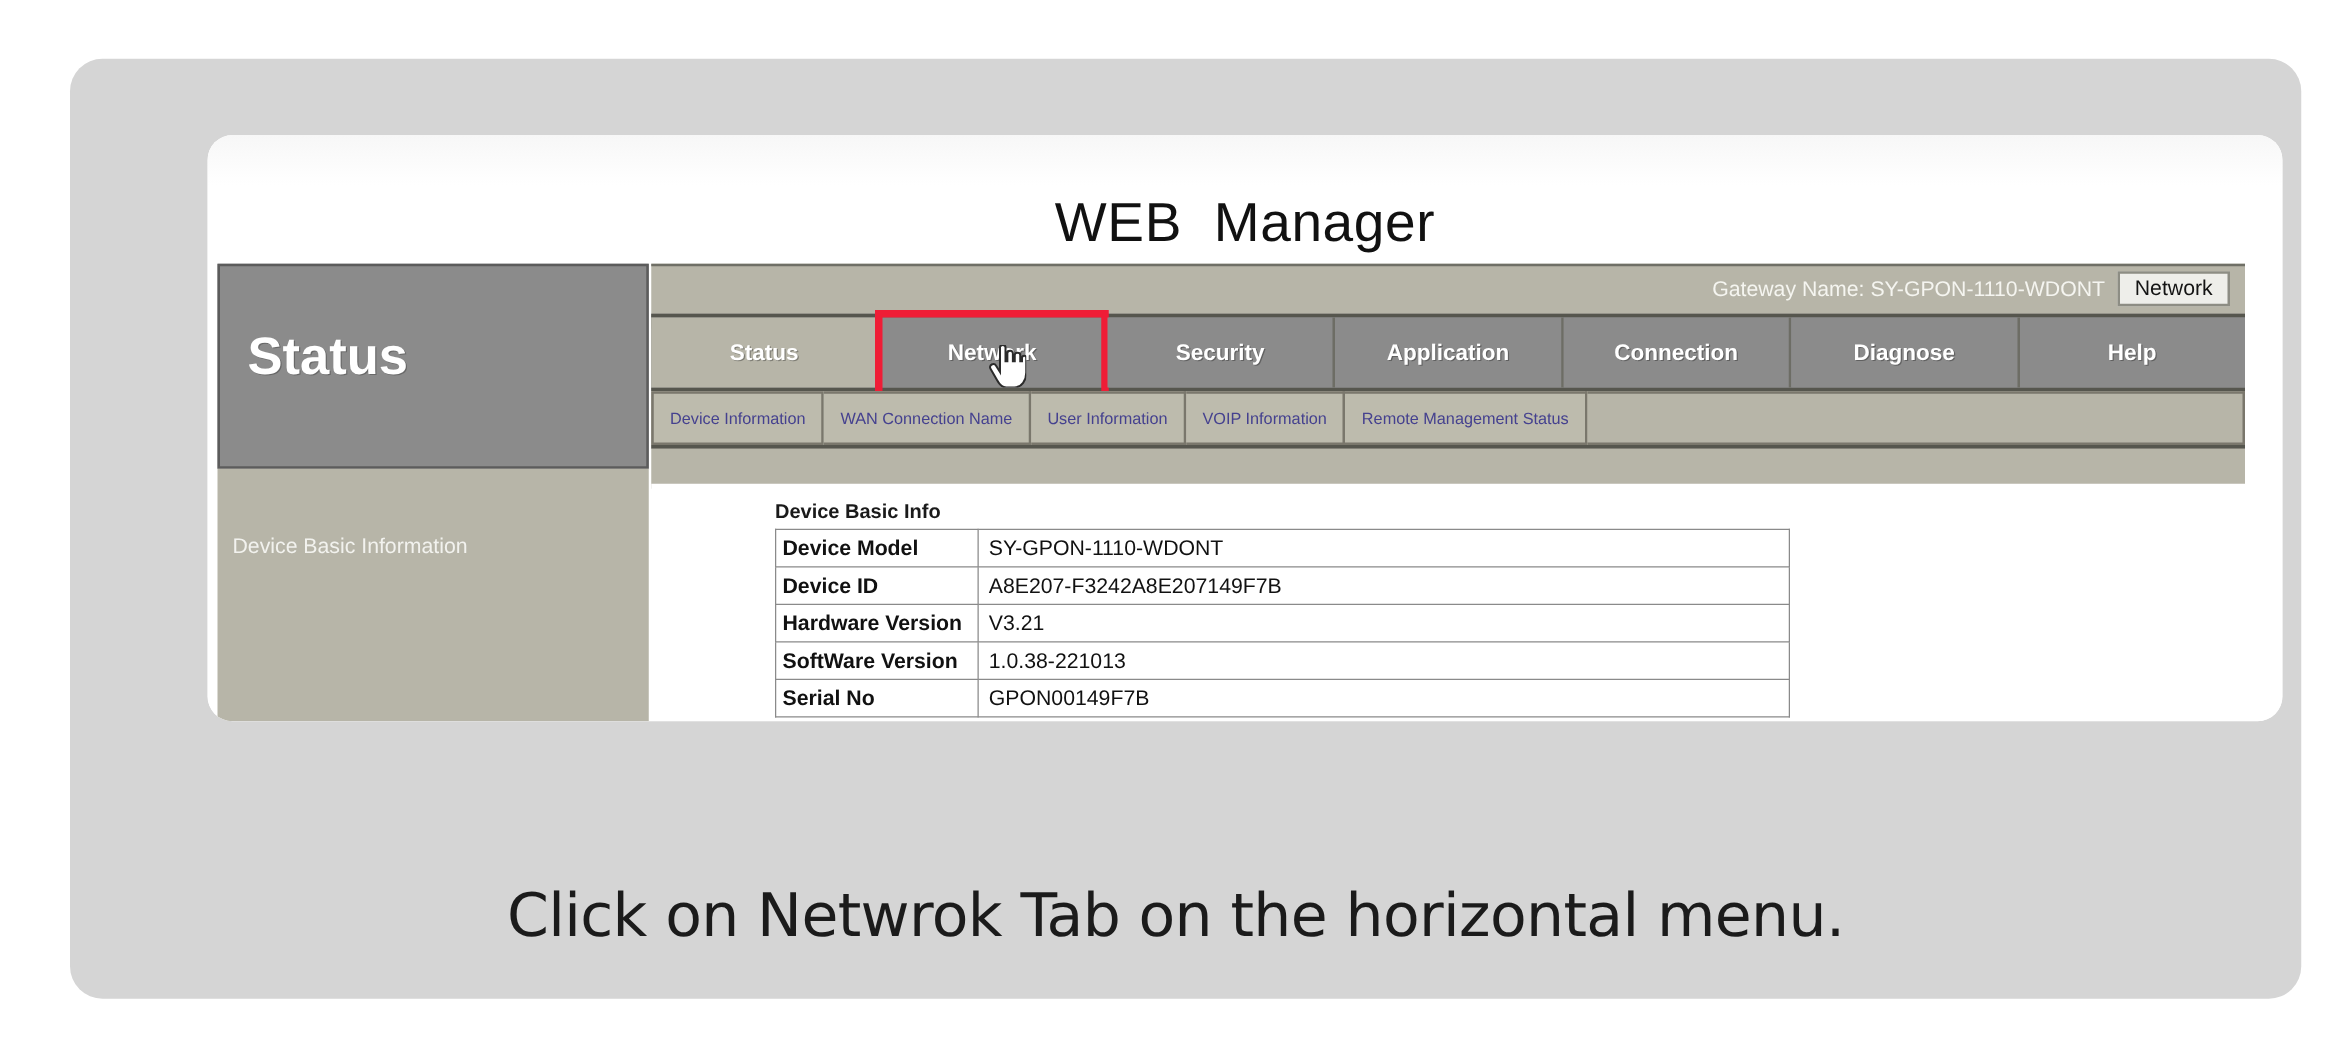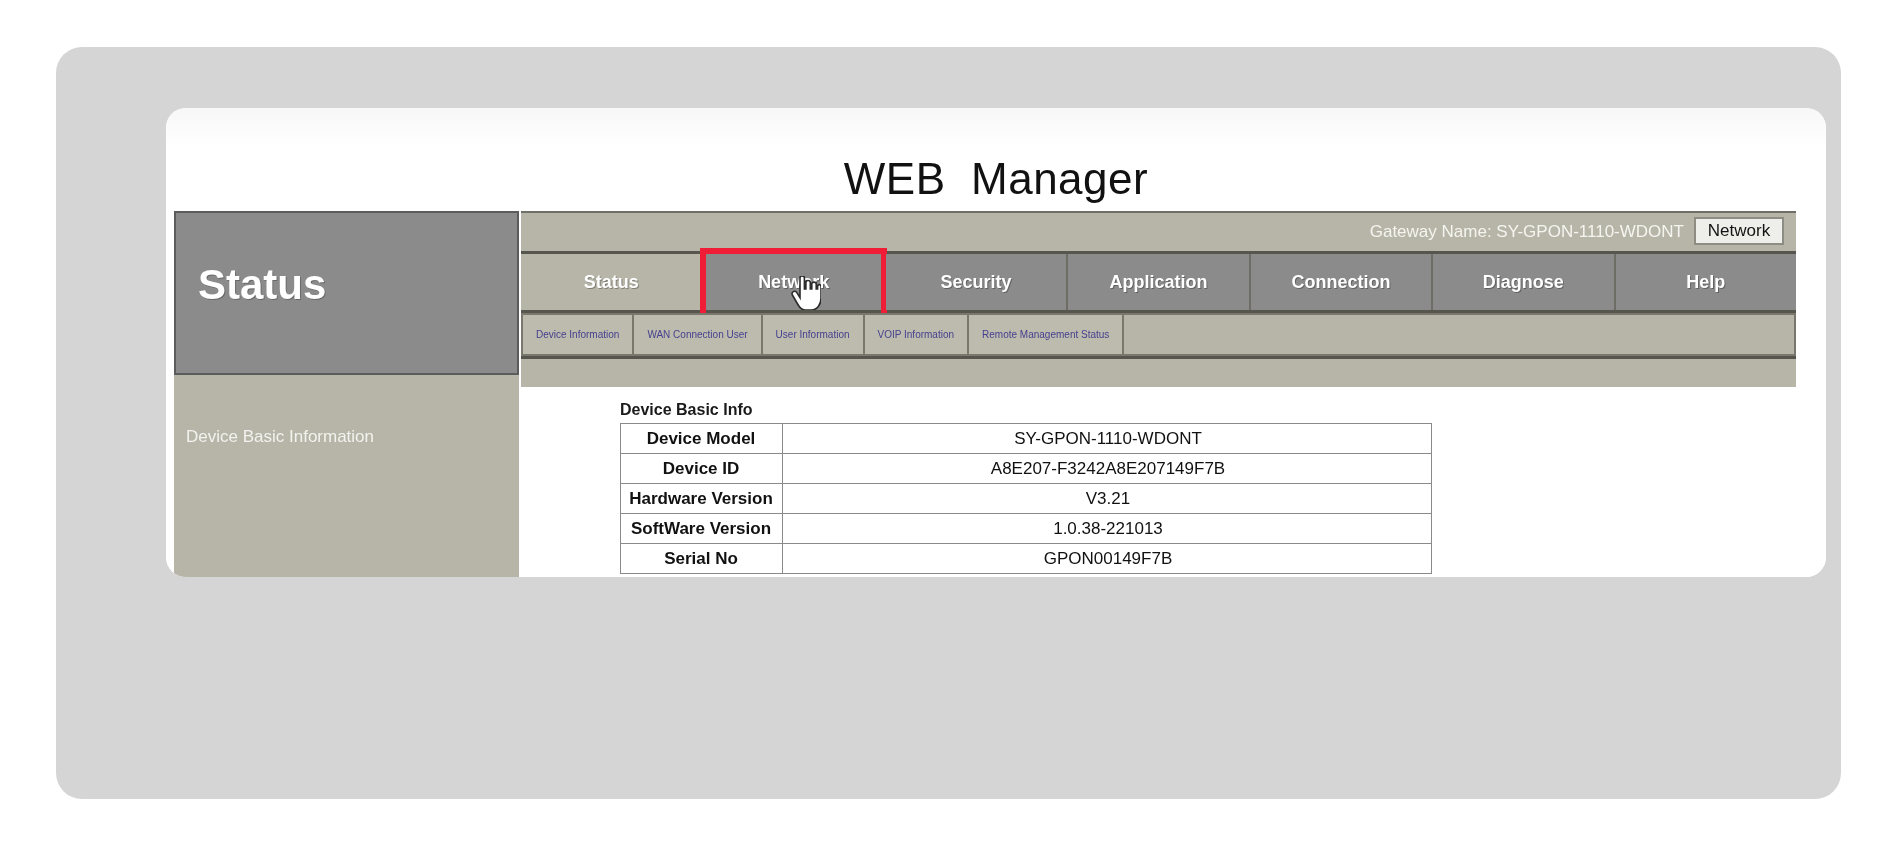--- a/index.html
+++ b/index.html
@@ -215,21 +215,21 @@
     display: flex;
     background: #b7b5a8;
     border-bottom: 3px solid #56564e;
     box-sizing: border-box;
   }
   .submenu-item {
     display: flex;
     align-items: center;
     justify-content: center;
     padding: 0 13px;
-    font-size: 10px;
+    font-size: 13px;
     color: #45418f;
     background: #bdbbad;
     border: 2px solid #7a776c;
     border-left: none;
     box-sizing: border-box;
     white-space: nowrap;
     cursor: pointer;
   }
   .submenu-item:first-child { border-left: 2px solid #7a776c; }
   #submenu-filler {
@@ -273,21 +273,20 @@
   
   #device-info-table {
     position: absolute;
     left: 99px;
     top: 36px;
     width: 812px;
     border-collapse: collapse;
     font-size: 17px;
     color: #111111;
     background: #ffffff;
-    text-align: center;
   }
   #device-info-table td {
     border: 1px solid #8a8a8a;
     height: 30px;
     padding: 0 6px;
     box-sizing: border-box;
     white-space: nowrap;
   }
   #device-info-table td.label-cell {
     width: 162px;
@@ -360,21 +359,21 @@
               <div class="main-tab">
                 <span>Diagnose</span>
               </div>
               <div class="main-tab">
                 <span>Help</span>
               </div>
             </div>
 
           <div id="submenu-row">
             <div class="submenu-item">Device Information</div>
-              <div class="submenu-item">WAN Connection User</div>
+              <div class="submenu-item">WAN Connection Name</div>
               <div class="submenu-item">User Information</div>
               <div class="submenu-item">VOIP Information</div>
               <div class="submenu-item">Remote Management Status</div>
               <div id="submenu-filler"></div>
           </div>
 
           <div id="content-strip"></div>
 
           <div id="content-area">
             <div id="device-basic-info-heading">Device Basic Info</div>
@@ -403,14 +402,15 @@
                 </tbody>
             </table>
           </div>
 
         </div>
       </div>
 
     </div>
   </div>
 
+  <div id="caption">Click on Netwrok Tab on the horizontal menu.</div>
 
 </div>
 
 </body></html>

